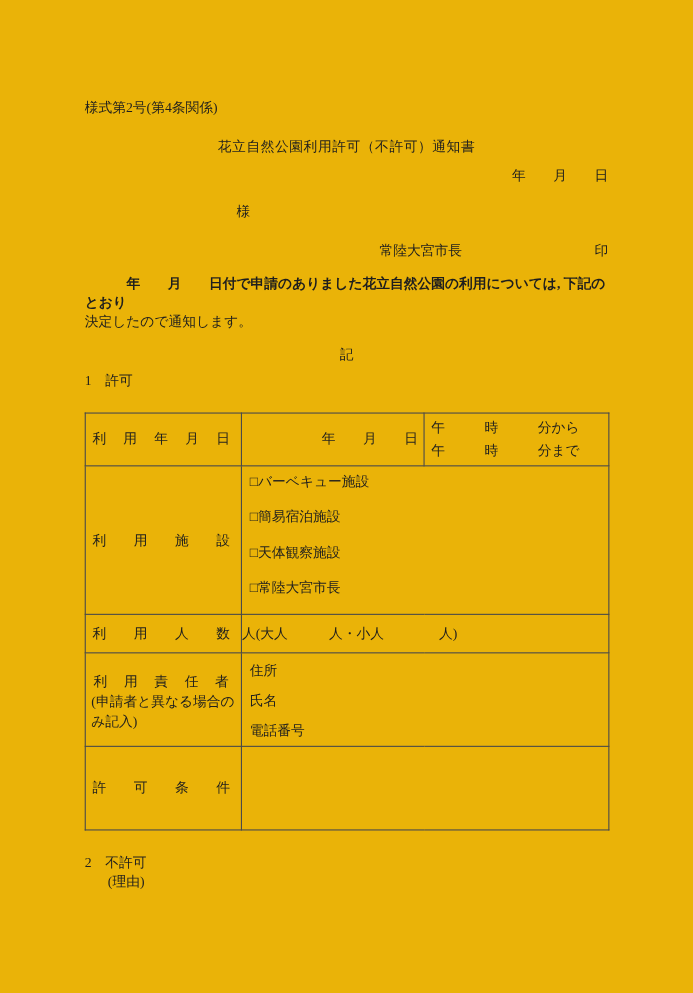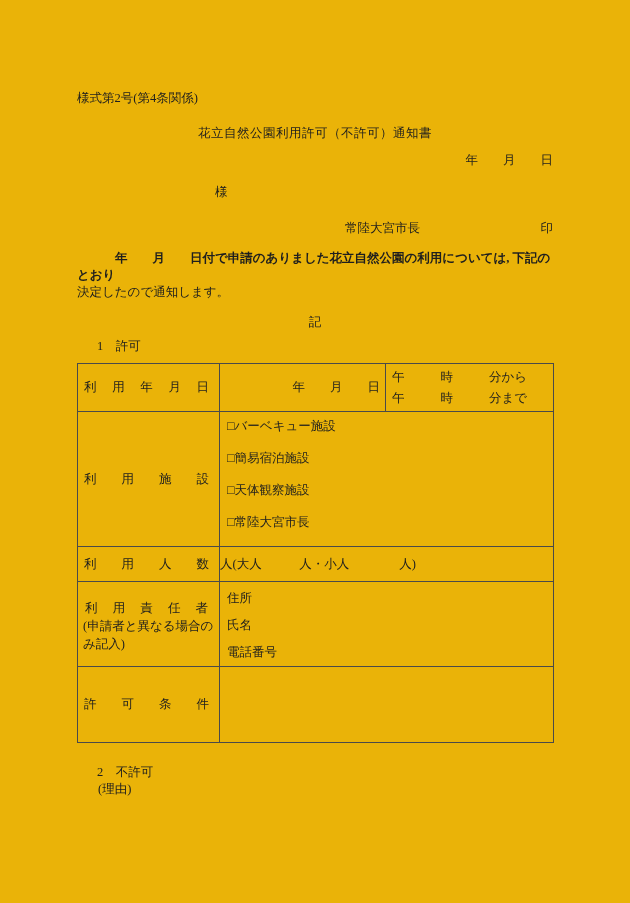--- a/index.html
+++ b/index.html
@@ -17,29 +17,29 @@
     overflow: hidden;
   }
   .doc-title { text-align: center; margin-top: 18px; letter-spacing: 0.5px; }
   .date-line { display: flex; justify-content: flex-end; gap: 25px; margin-top: 10px; }
   .addressee { margin-top: 15px; margin-left: 138px; }
   .issuer-line { display: flex; justify-content: space-between; margin-top: 19px; }
   .issuer-title { margin-left: 268px; }
   .body-para { margin-top: 13px; }
   .body-line1 { text-indent: 38px; font-weight: bold; }
   .note-heading { text-align: center; margin-top: 13px; }
-  .section-heading { margin-top: 7px; margin-left: 20px; }
+  .section-heading { margin-top: 7px; margin-left: 0; }
   .section-heading.s2 { margin-top: 21px; }
   .reason { margin-left: 21px; }
 
   table.form-table {
     border-collapse: collapse;
     table-layout: fixed;
     width: 476px;
-    margin-top: 8px;
+    margin-top: 20px;
   }
   table.form-table td { border: 1px solid #4a4a4a; vertical-align: middle; }
 
   .label-cell {
     text-align: justify;
     text-align-last: justify;
     padding: 0 10px 0 6px;
   }
   .row-date td { height: 48px; }
   .row-facility td { height: 117px; }

